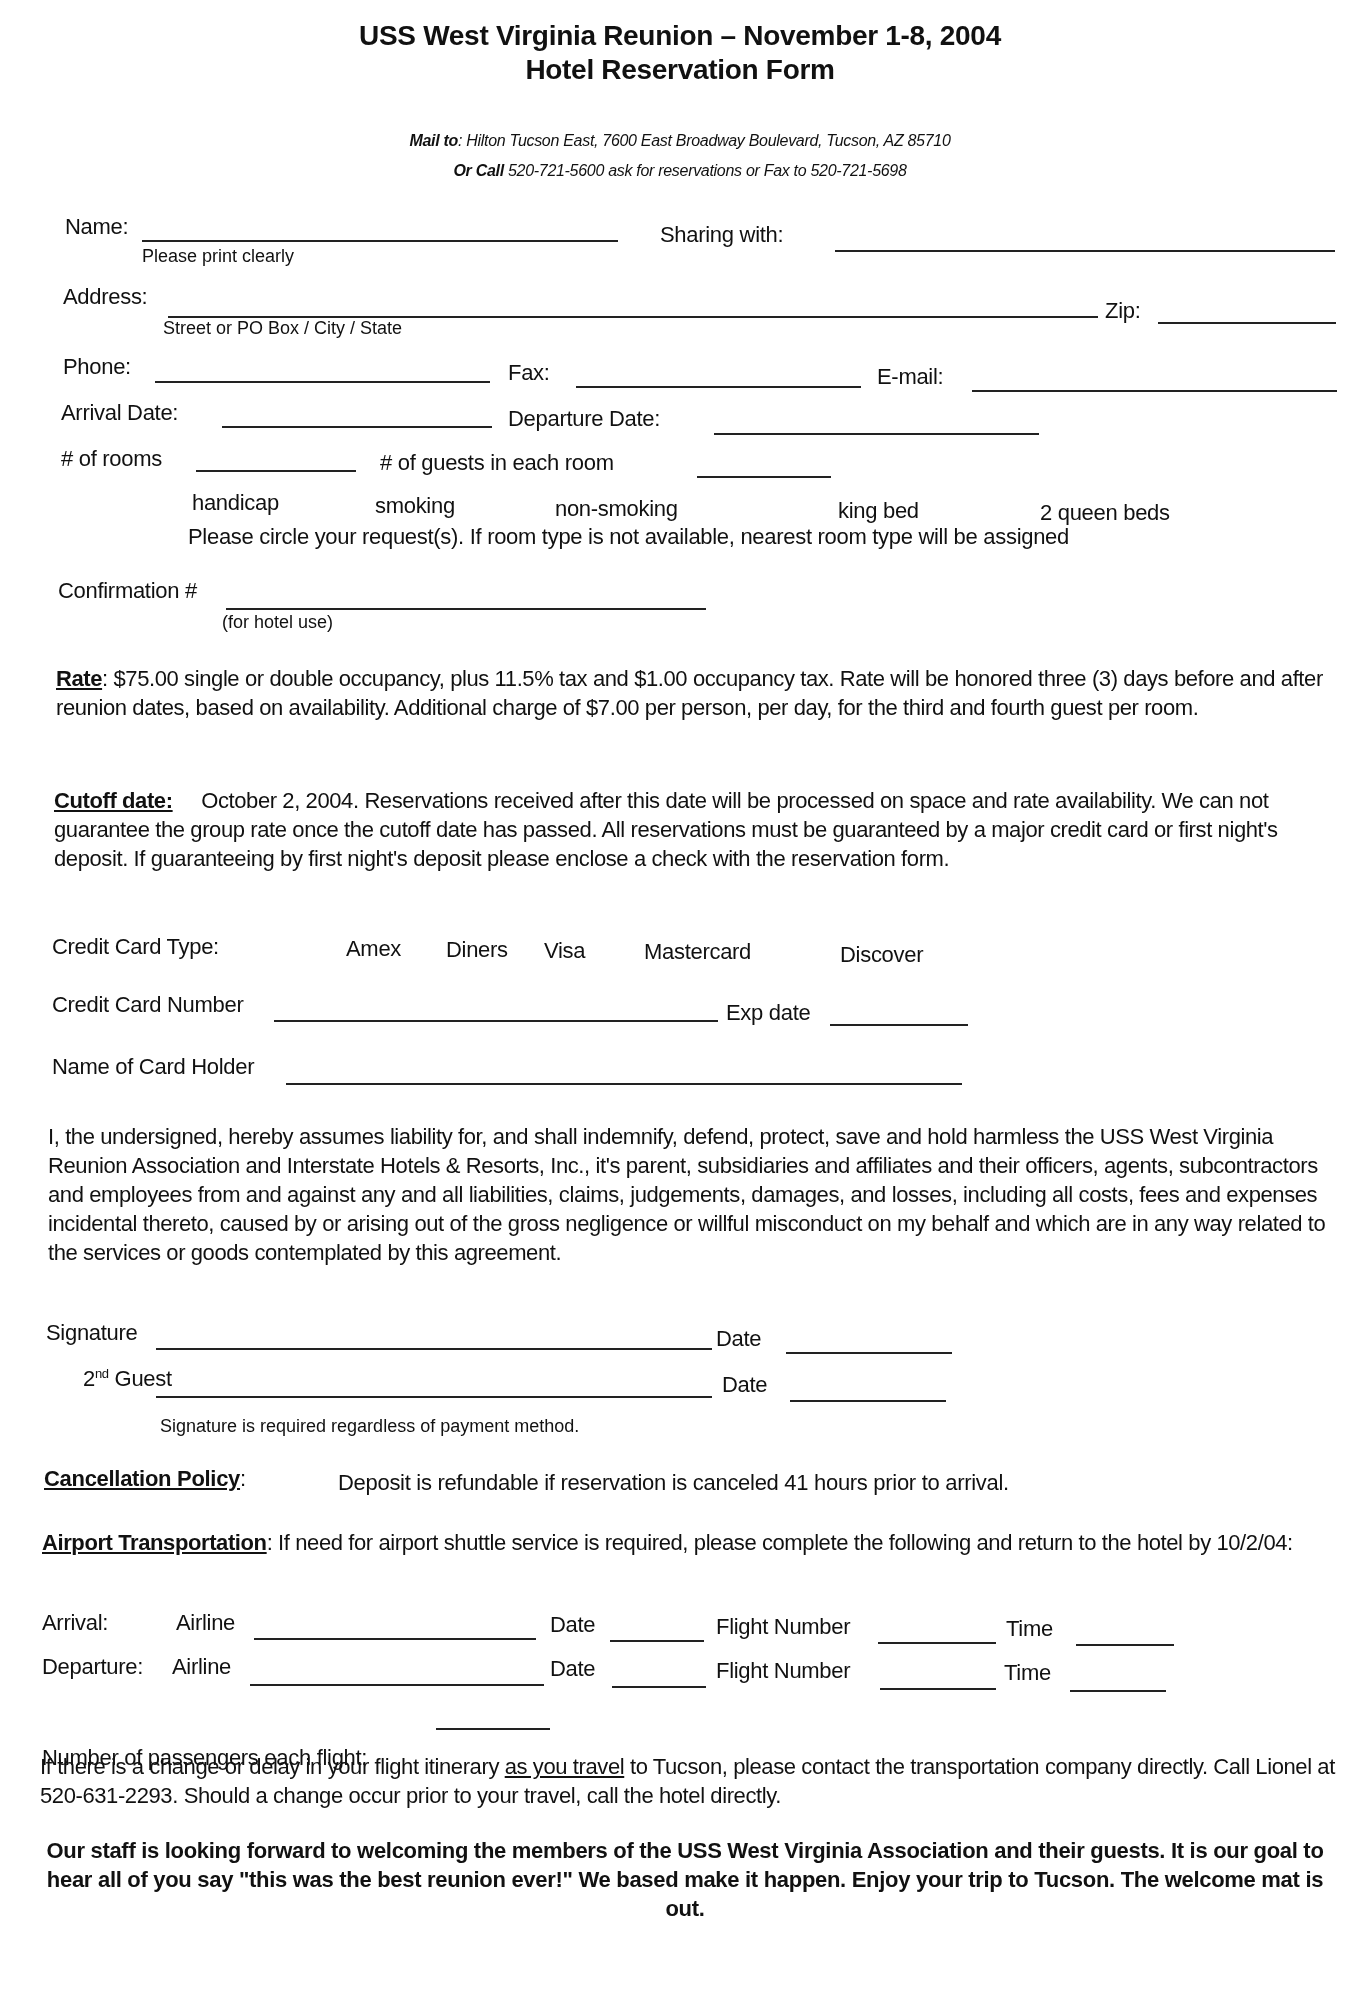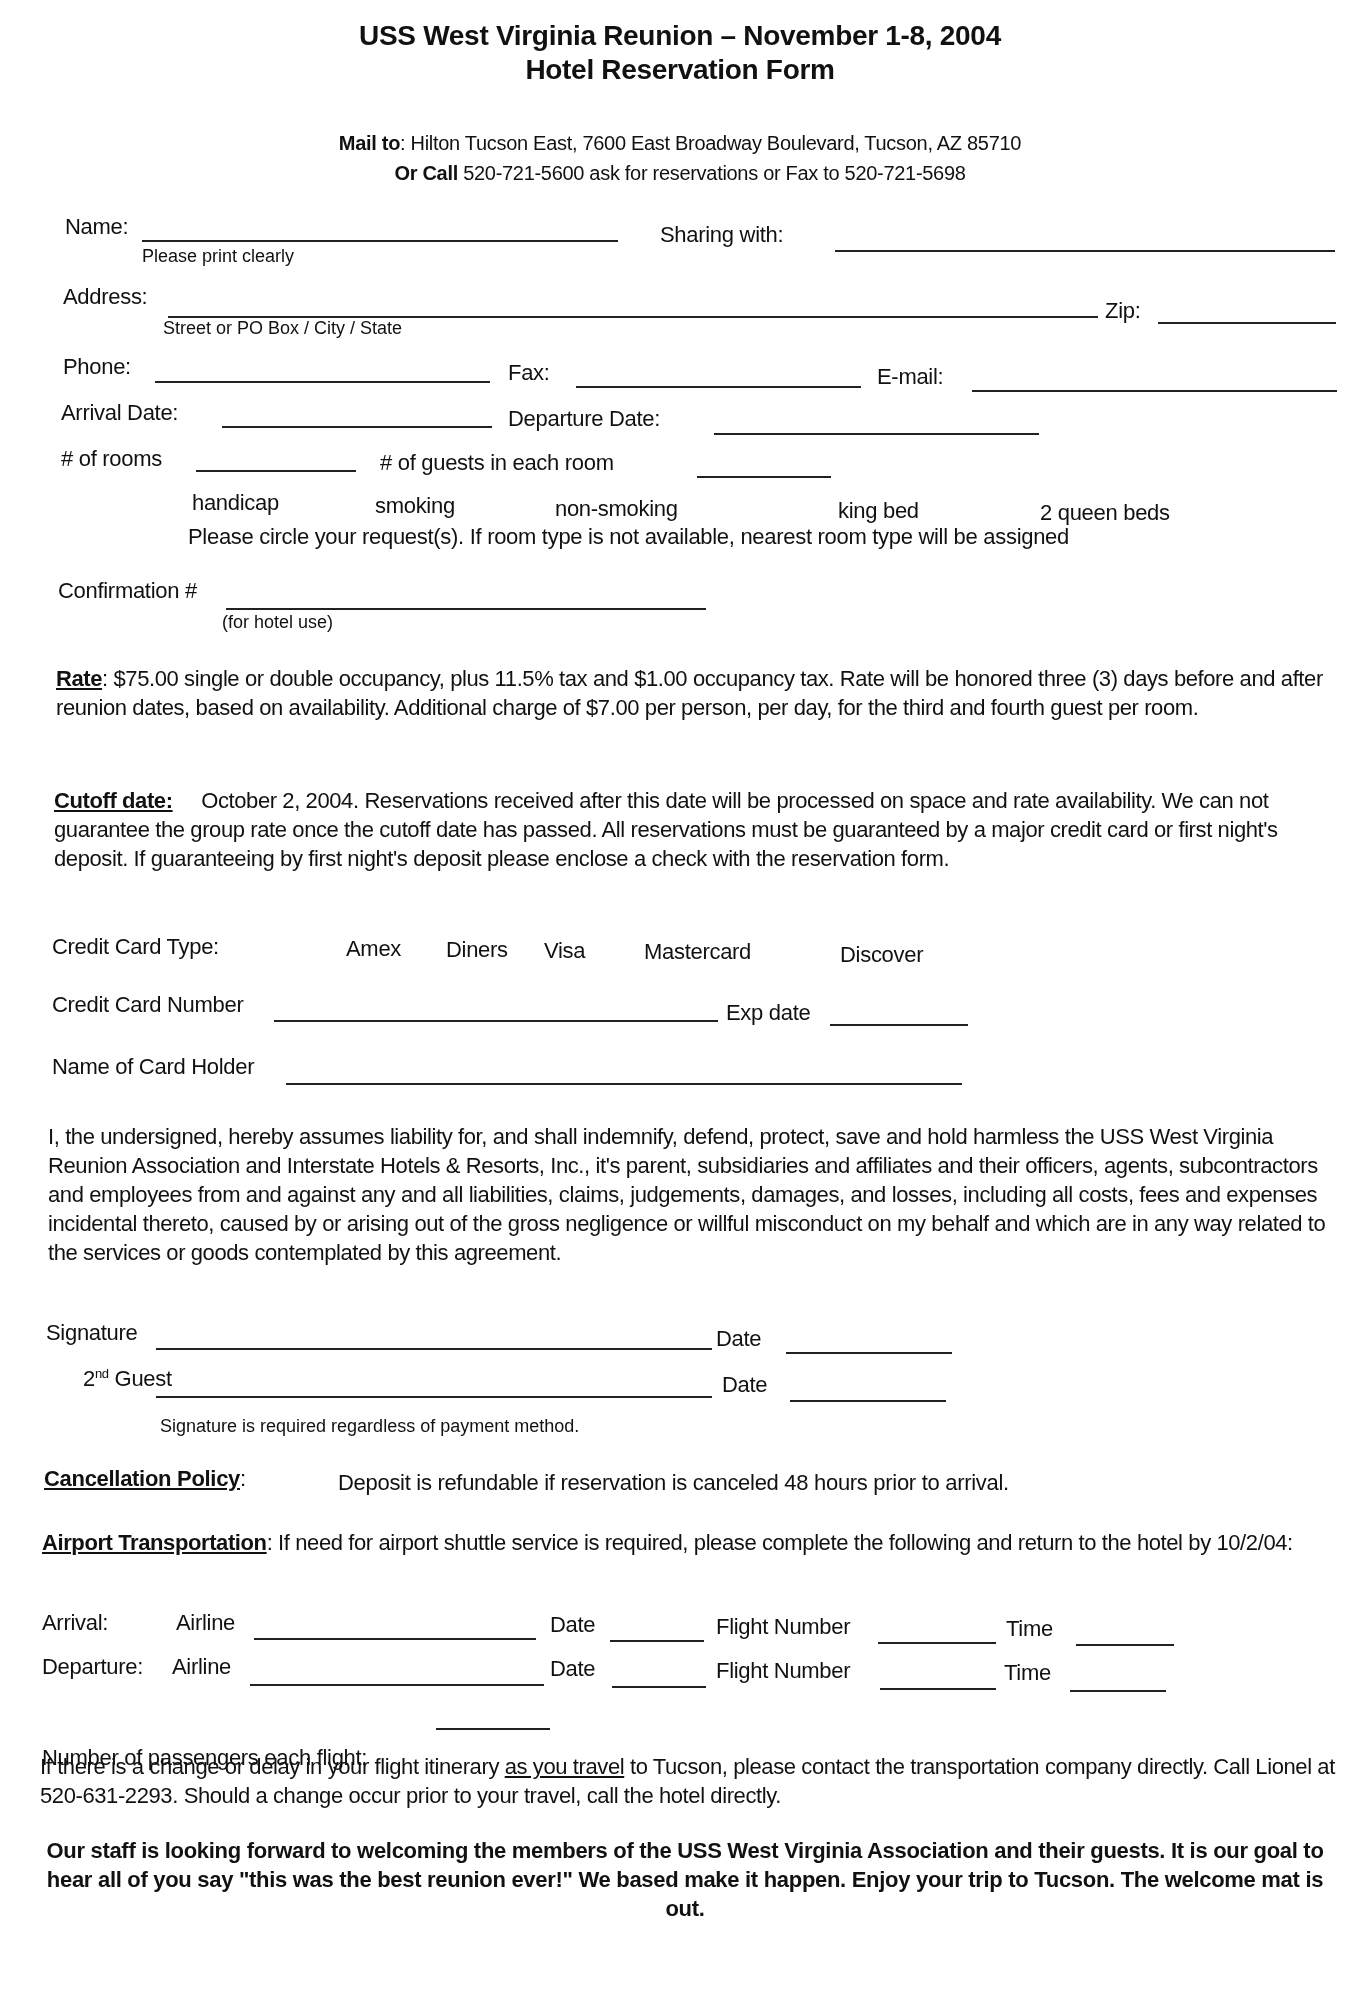--- a/index.html
+++ b/index.html
@@ -3,21 +3,21 @@
 <meta charset="utf-8">
 <style>
   html, body { margin:0; padding:0; background:#ffffff; }
   body { width:1360px; height:1989px; position:relative; overflow:hidden; color:#111; font-family:"Liberation Sans", sans-serif; }
   .abs { position:absolute; white-space:nowrap; }
   .t { font-size:22px; letter-spacing:-0.3px; }
   .b { font-weight:normal; }
   .sm { font-size:18px; }
   .line { position:absolute; border-bottom:2px solid #222; height:0; }
   .title { position:absolute; left:0; width:1360px; text-align:center; font-weight:bold; font-size:28px; letter-spacing:-0.3px; }
-  .center { position:absolute; left:0; width:1360px; text-align:center; font-size:20px; letter-spacing:-0.3px; }
+  .center { position:absolute; left:0; width:1360px; text-align:center; font-size:16px; letter-spacing:-0.3px;font-style:italic; }
   .para { position:absolute; font-size:22px; line-height:29px; letter-spacing:-0.4px; white-space:normal; }
   .u { text-decoration:underline; font-weight:bold; }
   .closing { position:absolute; left:40px; width:1290px; text-align:center; font-weight:bold; font-size:22px; line-height:29px; letter-spacing:-0.3px; }
 </style>
 </head>
 <body>
 
 <div class="title" style="top:20px;">USS West Virginia Reunion – November 1-8, 2004</div>
 <div class="title" style="top:54px;">Hotel Reservation Form</div>
 <div class="center" style="top:132px;"><b>Mail to</b><span>: Hilton Tucson East, 7600 East Broadway Boulevard, Tucson, AZ 85710</span></div>
@@ -90,21 +90,21 @@
 <div class="line" style="left:786px; top:1352px; width:166px;"></div>
 
 <div class="abs t" style="left:46px; top:1366px;margin-left:37px;"><span>2</span><sup style="font-size:13px;">nd</sup><span> Guest</span></div>
 <div class="line" style="left:156px; top:1396px; width:556px;"></div>
 <div class="abs t" style="left:722px; top:1372px;">Date</div>
 <div class="line" style="left:790px; top:1400px; width:156px;"></div>
 
 <div class="abs sm" style="left:160px; top:1416px;">Signature is required regardless of payment method.</div>
 
 <div class="abs t" style="left:44px; top:1466px;"><span class="u">Cancellation Policy</span>:</div>
-<div class="abs t" style="left:338px; top:1470px;">Deposit is refundable if reservation is canceled 48 hours prior to arrival.</div>
+<div class="abs t" style="left:338px; top:1470px;">Deposit is refundable if reservation is canceled 41 hours prior to arrival.</div>
 
 <div class="para" style="left:42px; top:1528px; width:1300px;"><span class="u">Airport Transportation</span><span>: If need for airport shuttle service is required, please complete the following and return to the hotel by 10/2/04:</span></div>
 
 <div class="abs t" style="left:42px; top:1610px;">Arrival:</div>
 <div class="abs t" style="left:176px; top:1610px;">Airline</div>
 <div class="line" style="left:254px; top:1638px; width:282px;"></div>
 <div class="abs t" style="left:550px; top:1612px;">Date</div>
 <div class="line" style="left:610px; top:1640px; width:94px;"></div>
 <div class="abs t" style="left:716px; top:1614px;">Flight Number</div>
 <div class="line" style="left:878px; top:1642px; width:118px;"></div>

